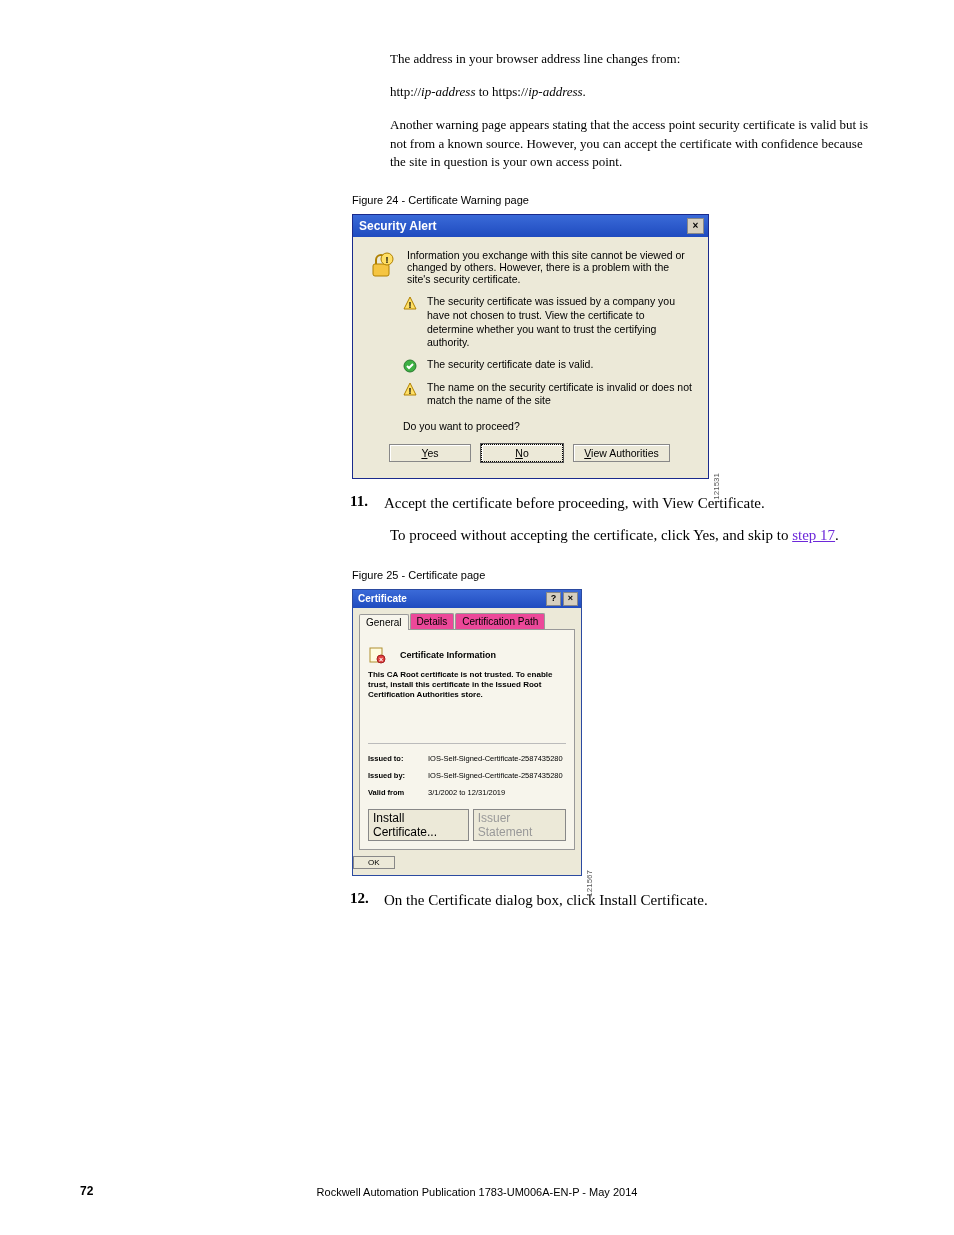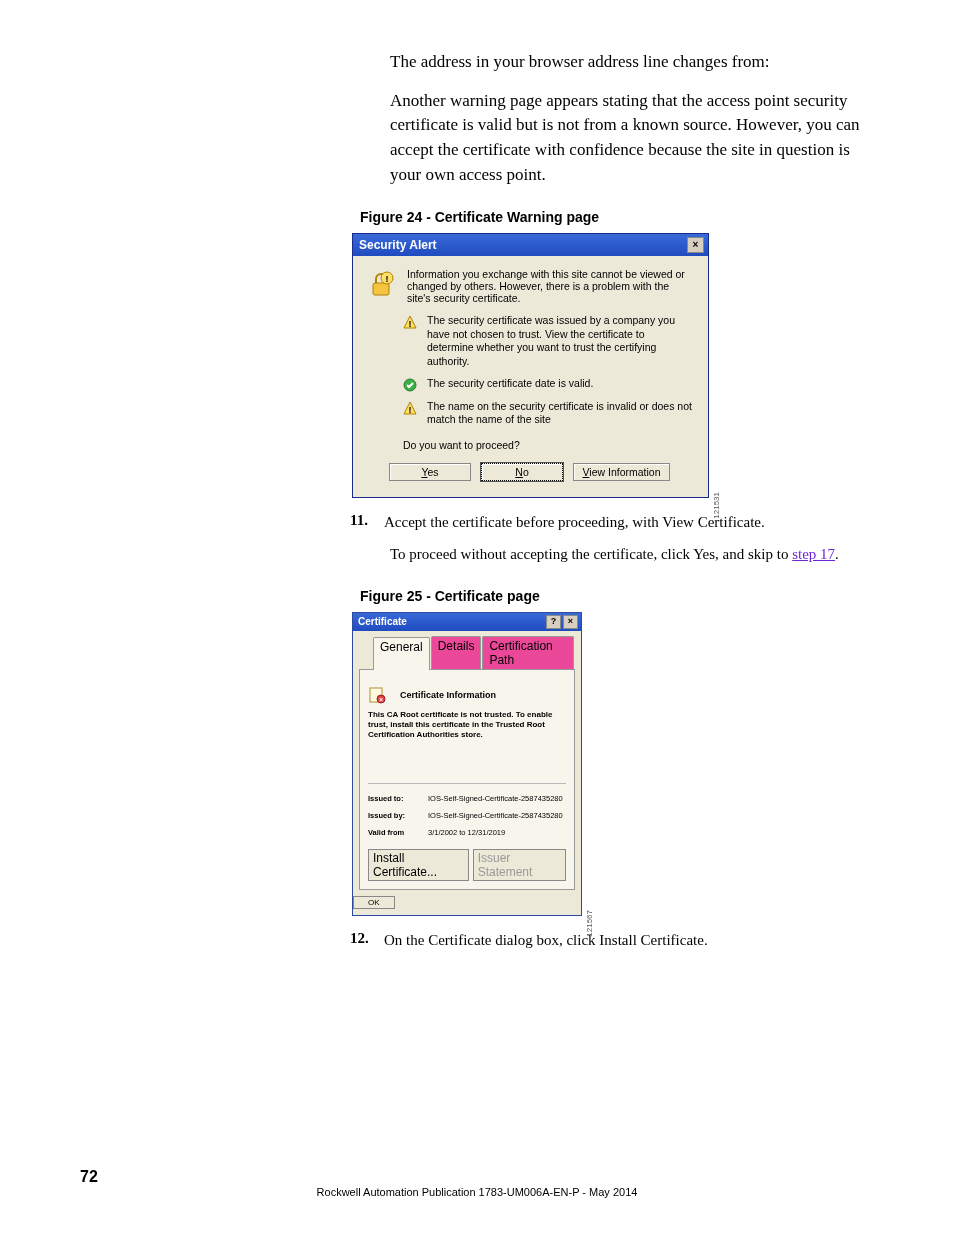--- a/index.html
+++ b/index.html
@@ -21,31 +21,31 @@
     font-size: 12px;
     padding-bottom: 6px;
     border-bottom: 2px solid #000;
     margin-bottom: 40px;
   }
   .header .chap {
     font-weight: bold;
   }
   .body-text {
     margin-left: 310px;
-    font-size: 17px;
+    font-size: 13px;
     line-height: 1.45;
   }
   .body-text p { margin: 0 0 14px 0; }
   .indent-line { margin-left: 20px; }
   .italic { font-style: italic; }
   .fig-caption {
     font-family: Arial, Helvetica, sans-serif;
-    font-weight: bold;
-    font-size: 14px;
-    margin: 22px 0 8px 8px;
+    font-weight: normal;
+    font-size: 11px;
+    margin: 22px 0 8px 0;
   }
   .fig-block { margin-left: 272px; }
   .ol-item {
     display: flex;
     margin-left: 270px;
     margin-top: 14px;
     font-size: 15px;
   }
   .ol-item .num {
     font-weight: bold;
@@ -64,25 +64,25 @@
     position: absolute;
     bottom: 32px;
     left: 0;
     width: 100%;
     text-align: center;
     font-family: Arial, Helvetica, sans-serif;
     font-size: 11px;
   }
   .page-num {
     position: absolute;
-    bottom: 44px;
+    bottom: 32px;
     left: 80px;
     font-family: Arial, Helvetica, sans-serif;
     font-weight: bold;
-    font-size: 16px;
+    font-size: 12px;
     text-align: center;
   }
 
   
   .dlg-alert {
     width: 355px;
     border: 1px solid #1a2a8c;
     background: #ece9d8;
     font-family: Tahoma, Arial, sans-serif;
     font-size: 10.5px;
@@ -159,21 +159,21 @@
     width: 13px;
     height: 12px;
     font-size: 9px;
     line-height: 11px;
     text-align: center;
     border: 1px solid #888;
     font-weight: bold;
     margin-right: 2px;
   }
   .tb-right { display: flex; }
-  .tabs-row { display: flex; padding: 5px 6px 0 20px; font-size: 12px; }
+  .tabs-row { display: flex; padding: 5px 6px 0 6px; font-size: 10px; }
   .tab {
     padding: 2px 6px;
     border: 1px solid #999;
     border-bottom: none;
     background: #ec4899;
     margin-right: 1px;
     border-radius: 2px 2px 0 0;
   }
   .tab.active { background: #f7f5ec; position: relative; top: 1px; }
   .tab-panel {
@@ -215,20 +215,23 @@
   .ok-row { display: flex; justify-content: flex-start; padding: 0 8px 6px 0; }
   .ok-btn { border: 1px solid #888; padding: 1px 14px; font-size: 8px; background: #ece9d8; }
 </style>
 </head>
 <body>
 
 <div class="page">
 
   <div class="body-text">
     <p>The address in your browser address line changes from:</p>
+    <p class="indent-line">
+      <span>http://</span><span class="italic">ip-address</span><span> to https://</span><span class="italic">ip-address</span><span>.</span>
+    </p>
     <p>Another warning page appears stating that the access point security certificate is valid but is not from a known source. However, you can accept the certificate with confidence because the site in question is your own access point.</p>
   </div>
 
   <div class="fig-block">
     <div class="fig-caption">Figure 24 - Certificate Warning page</div>
     <div class="dlg-wrap">
       <div class="dlg-alert">
         <div class="dlg-titlebar">
           <span>Security Alert</span>
           <span class="dlg-close">×</span>
@@ -261,21 +264,21 @@
             <svg class="icon-sm" viewBox="0 0 14 14">
               <path d="M7 1 L13 13 L1 13 Z" fill="#ffe066" stroke="#b08000"></path>
               <text x="7" y="12" font-size="9" text-anchor="middle" font-weight="bold">!</text>
             </svg>
             <div class="txt">The name on the security certificate is invalid or does not match the name of the site</div>
           </div>
           <div class="dlg-q">Do you want to proceed?</div>
           <div class="dlg-btns">
             <div class="win-btn"><span class="u">Y</span><span>es</span></div>
             <div class="win-btn default"><span class="u">N</span><span>o</span></div>
-            <div class="win-btn" style="width:95px"><span class="u">V</span><span>iew Information</span></div>
+            <div class="win-btn" style="width:95px"><span class="u">V</span><span>iew Authorities</span></div>
           </div>
         </div>
       </div>
       <span class="side-label">121531</span>
     </div>
   </div>
 
   <div class="ol-item">
     <div class="num">11.</div>
     <div class="txt">Accept the certificate before proceeding, with View Certificate.</div>
@@ -303,21 +306,21 @@
         <div class="tab-panel">
           <div class="cert-panel-inner">
             <div class="cert-info-hdr">
               <svg width="18" height="18" viewBox="0 0 18 18">
                 <rect x="2" y="2" width="12" height="14" fill="#fffbe0" stroke="#b09030"></rect>
                 <circle cx="13" cy="13" r="4" fill="#e04040" stroke="#a02020"></circle>
                 <text x="13" y="16" font-size="7" text-anchor="middle" fill="#fff" font-weight="bold">×</text>
               </svg>
               <span>Certificate Information</span>
             </div>
-            <div class="cert-warn">This CA Root certificate is not trusted. To enable trust, install this certificate in the Trusted Root Certification Authorities store.</div>
+            <div class="cert-warn">This CA Root certificate is not trusted. To enable trust, install this certificate in the Issued Root Certification Authorities store.</div>
           </div>
           <div class="cert-field">
             <span class="lbl">Issued to:</span>
             <span>IOS-Self-Signed-Certificate-2587435280</span>
           </div>
           <div class="cert-field">
             <span class="lbl">Issued by:</span>
             <span>IOS-Self-Signed-Certificate-2587435280</span>
           </div>
           <div class="cert-field">

